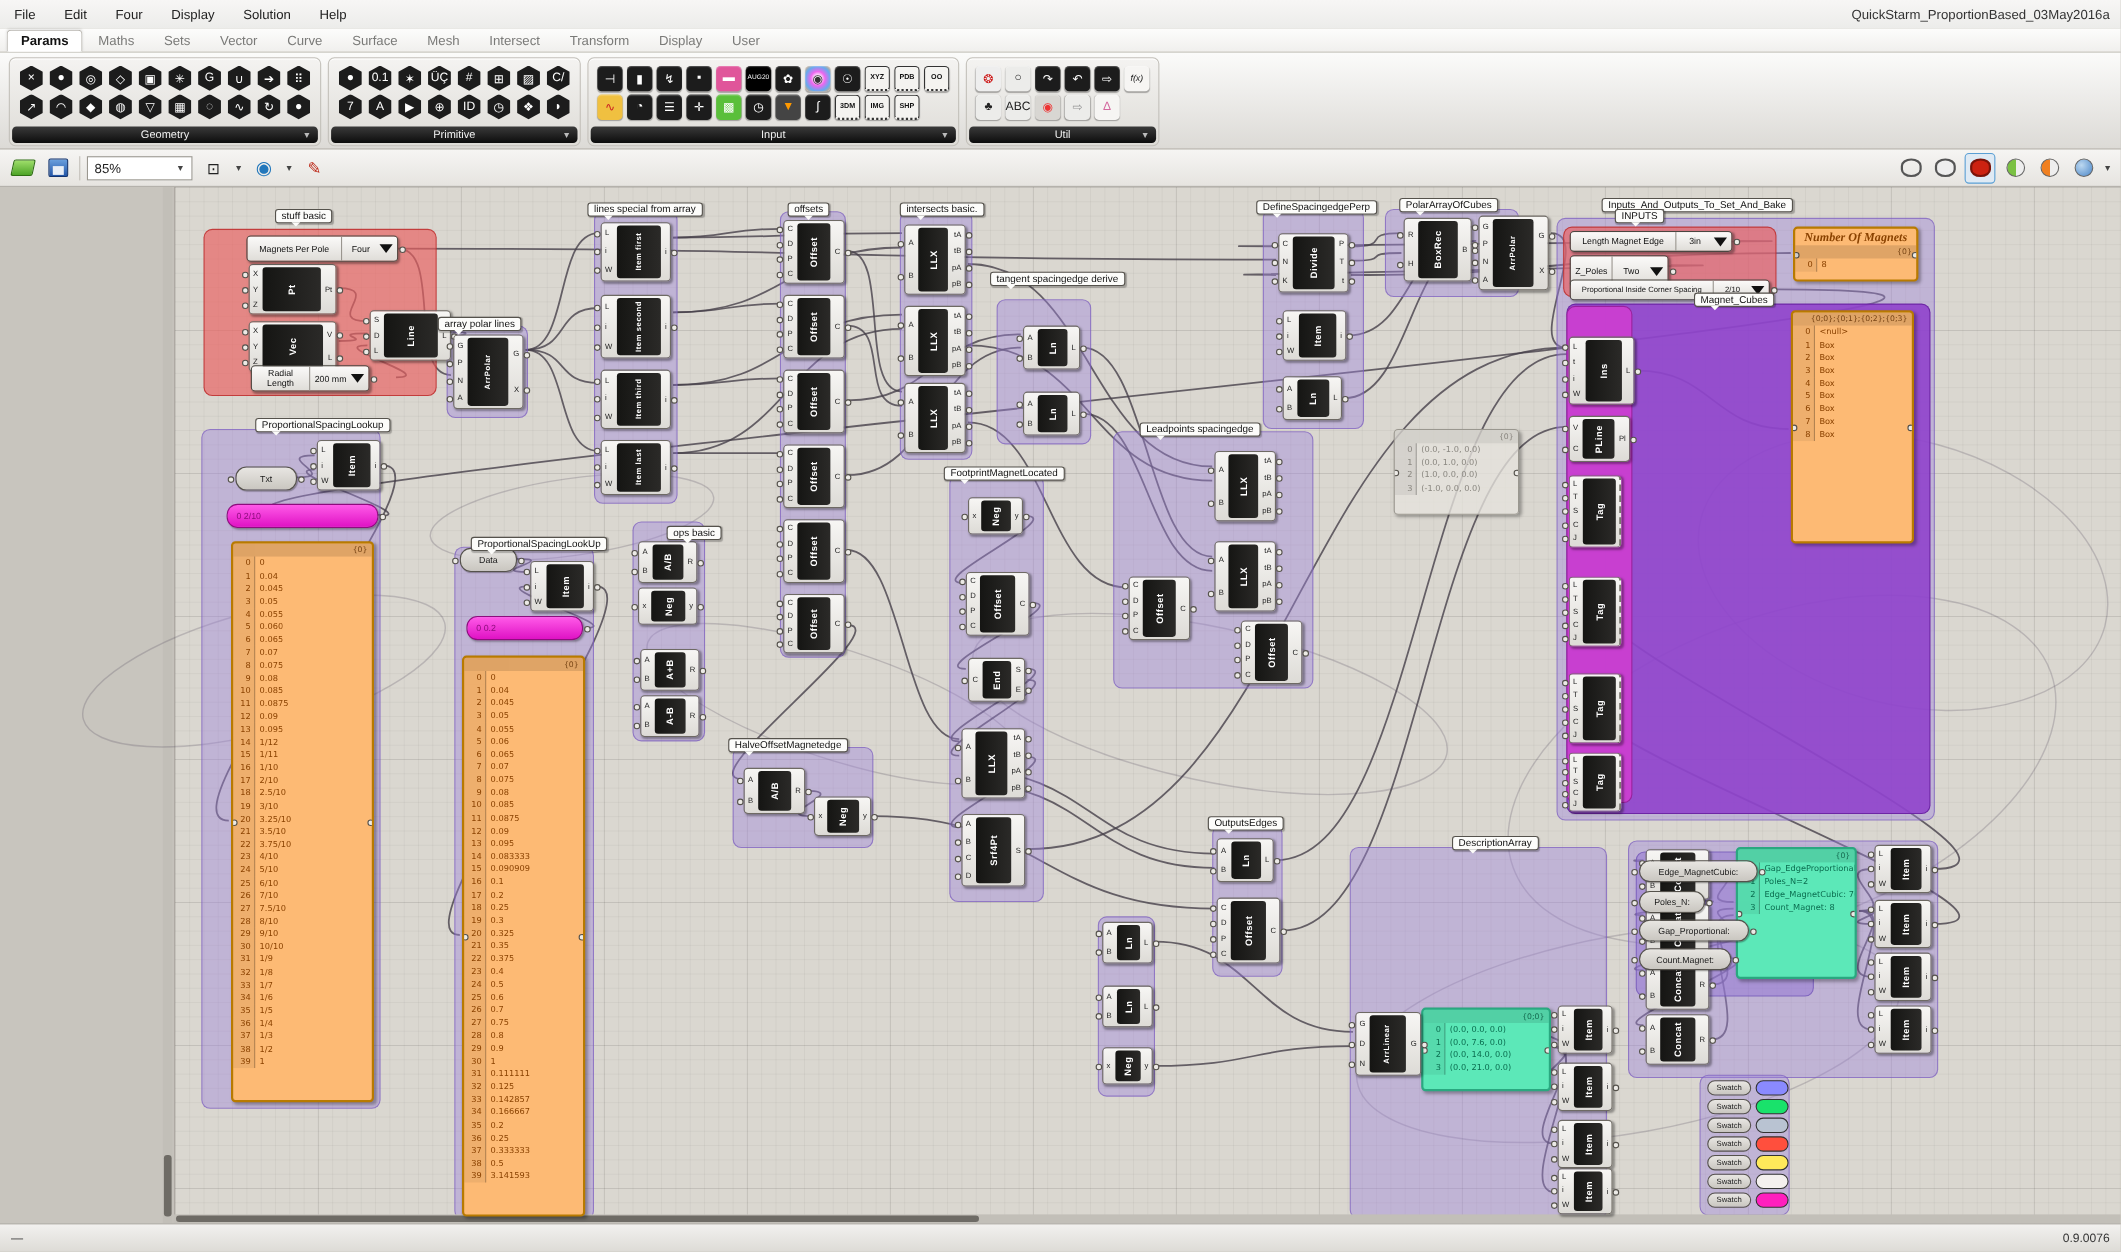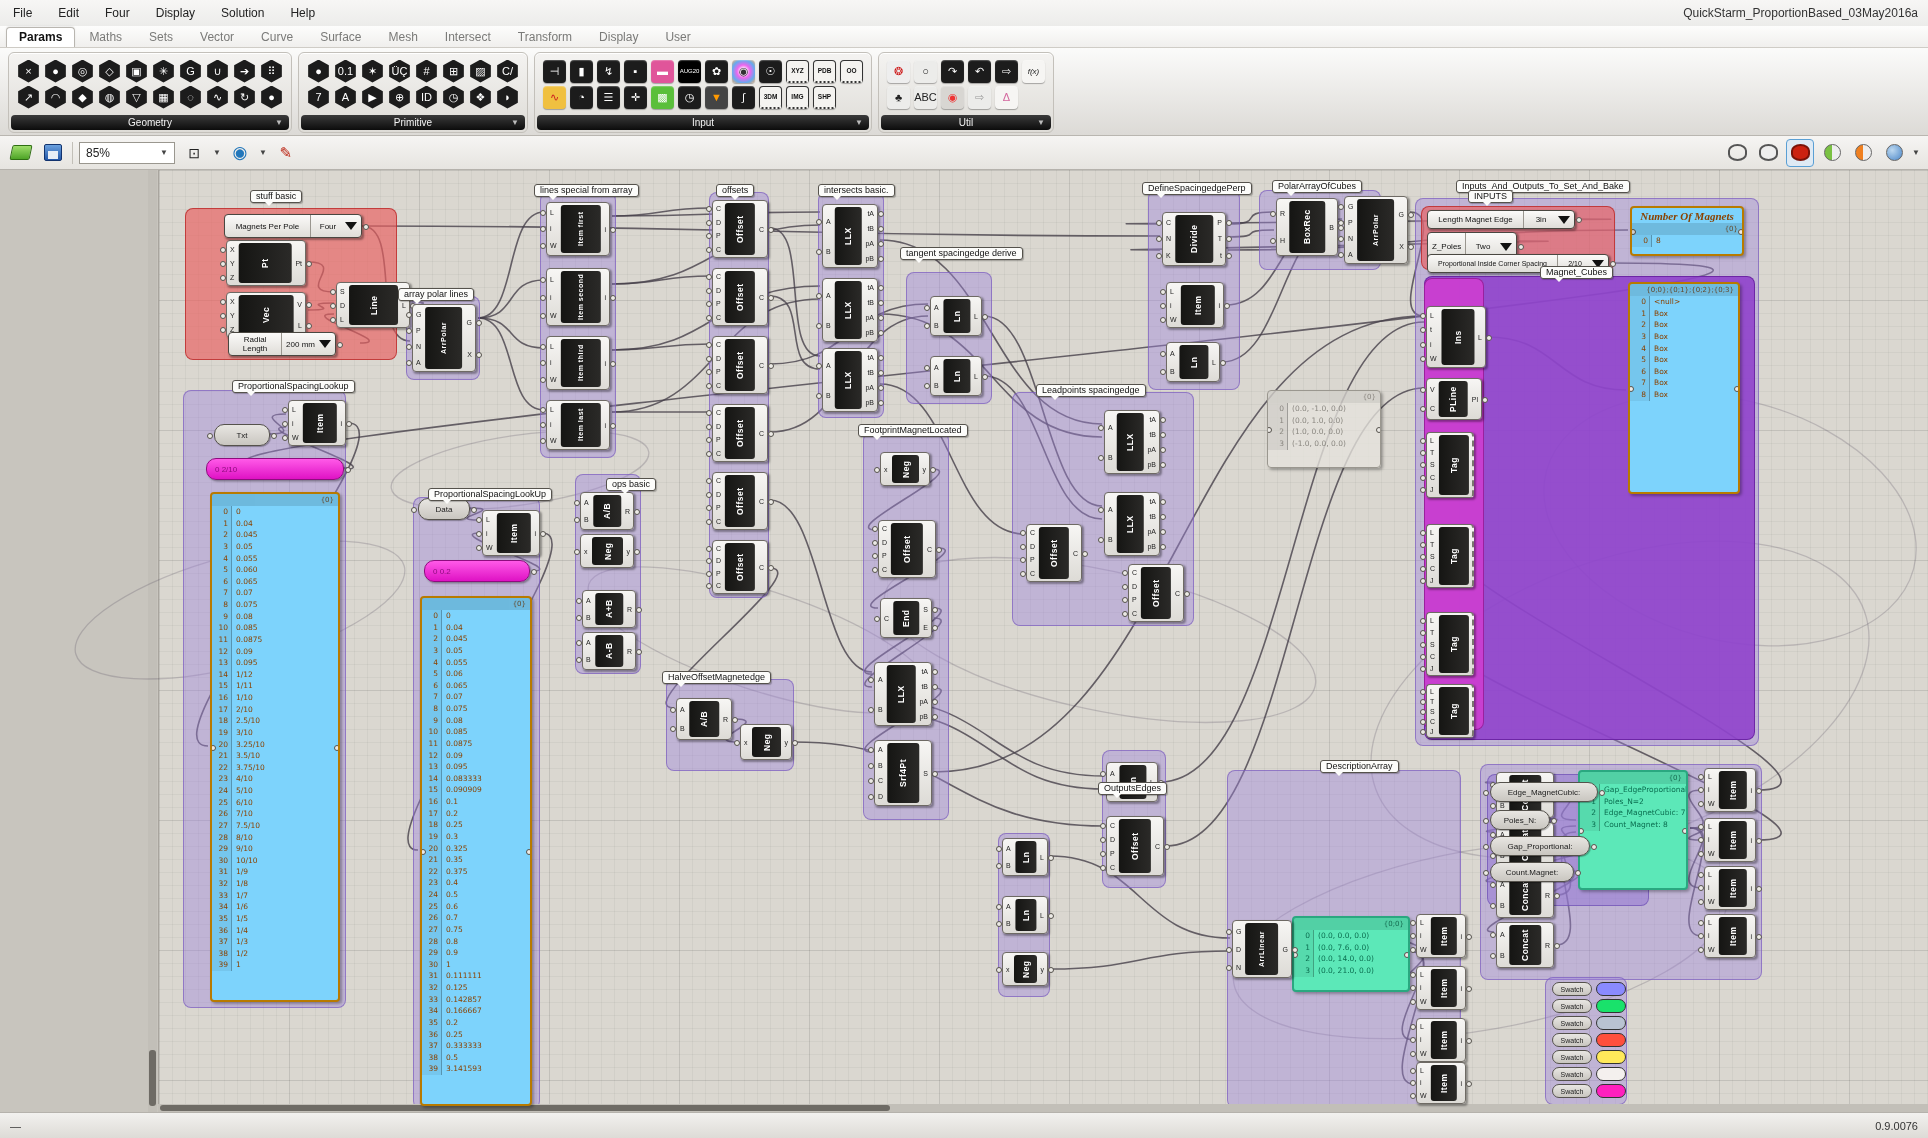--- a/index.html
+++ b/index.html
@@ -116,21 +116,21 @@
     padding:0 4px;opacity:.85;}
   .panel .ptitle{font-family:"Liberation Serif",serif;font-style:italic;font-weight:bold;font-size:11px;
     text-align:center;padding:2px 0 1px;}
   .panel .prow{display:flex;font-size:7.5px;line-height:1.55;}
   .panel .pidx{width:16px;text-align:right;padding-right:3px;border-right:1px solid rgba(0,0,0,.25);
     background:rgba(0,0,0,.06);flex:0 0 auto;}
   .panel .pval{padding-left:4px;white-space:nowrap;overflow:hidden;}
   .panel:before,.panel:after{content:'';position:absolute;top:50%;margin-top:-2.5px;width:4px;height:4px;
     border-radius:50%;background:#eceae6;border:1px solid #55524c;}
   .panel:before{left:-2px;} .panel:after{right:-2px;}
-  .panel.orange{background:#7dd3fc;border:2px solid #b87a00;color:#8a4200;}
+  .panel.orange{background:#fdba74;border:2px solid #b87a00;color:#8a4200;}
   .panel.orange .phead{background:rgba(0,0,0,.14);color:#5e2e00;}
   .panel.teal{background:#5ce8b8;border:2px solid #2aa880;color:#0b6e50;}
   .panel.teal .phead{background:rgba(0,0,0,.12);color:#07523c;}
   .panel.grey{background:rgba(230,227,221,.78);border:1px solid #9a978f;color:#8a8780;}
   .panel.grey .phead{background:rgba(0,0,0,.08);color:#77746d;}
   
   .swrow{position:absolute;display:flex;align-items:center;gap:4px;z-index:30;}
   .swrow .swl{width:38px;height:12px;border-radius:7px;border:1px solid #55524c;
     background:linear-gradient(#e8e6e2,#c9c6c0);font-size:7px;display:flex;align-items:center;justify-content:center;color:#222;}
   .swrow .swc{width:28px;height:12px;border-radius:7px;border:1px solid #333;}
@@ -436,21 +436,21 @@
       <div class="gtag" style="left: 1036px; top: 214px;">Leadpoints spacingedge</div>
       <div class="ggroup" style="left: 863px; top: 262px; width: 86px; height: 388px; background: rgba(158, 132, 220, 0.42); border: 1px solid rgba(118, 88, 188, 0.65);"></div>
       <div class="gtag" style="left: 858px; top: 254px;">FootprintMagnetLocated</div>
       <div class="ggroup" style="left: 666px; top: 509px; width: 128px; height: 92px; background: rgba(158, 132, 220, 0.42); border: 1px solid rgba(118, 88, 188, 0.65);"></div>
       <div class="gtag" style="left: 662px; top: 501px;">HalveOffsetMagnetedge</div>
       <div class="ggroup" style="left: 1148px; top: 20px; width: 92px; height: 200px; background: rgba(158, 132, 220, 0.42); border: 1px solid rgba(118, 88, 188, 0.65);"></div>
       <div class="gtag" style="left: 1142px; top: 12px;">DefineSpacingedgePerp</div>
       <div class="ggroup" style="left: 1259px; top: 20px; width: 122px; height: 80px; background: rgba(158, 132, 220, 0.42); border: 1px solid rgba(118, 88, 188, 0.65);"></div>
       <div class="gtag" style="left: 1272px; top: 10px;">PolarArrayOfCubes</div>
       <div class="ggroup" style="left: 1102px; top: 580px; width: 64px; height: 138px; background: rgba(158, 132, 220, 0.42); border: 1px solid rgba(118, 88, 188, 0.65);"></div>
-      <div class="gtag" style="left: 1098px; top: 572px; margin-top: 40px;">OutputsEdges</div>
+      <div class="gtag" style="left: 1098px; top: 572px;">OutputsEdges</div>
       <div class="ggroup" style="left: 998px; top: 663px; width: 52px; height: 164px; background: rgba(158, 132, 220, 0.42); border: 1px solid rgba(118, 88, 188, 0.65);"></div>
       <div class="ggroup" style="left: 1415px; top: 28px; width: 344px; height: 548px; background: rgba(158, 132, 220, 0.42); border: 1px solid rgba(118, 88, 188, 0.65);"></div>
       <div class="gtag" style="left: 1456px; top: 10px;">Inputs_And_Outputs_To_Set_And_Bake</div>
       <div class="ggroup" style="left: 1421px; top: 36px; width: 194px; height: 64px; background: rgba(233, 94, 94, 0.66); border: 1px solid rgba(186, 42, 42, 0.8);"></div>
       <div class="gtag" style="left: 1468px; top: 20px;">INPUTS</div>
       <div class="ggroup" style="left: 1424px; top: 106px; width: 331px; height: 464px; background: rgba(142, 64, 204, 0.88); border: 1px solid rgba(104, 34, 160, 0.9);"></div>
       <div class="gtag" style="left: 1540px; top: 96px;">Magnet_Cubes</div>
       <div class="ggroup" style="left: 1424px; top: 108px; width: 60px; height: 452px; background: rgba(205, 62, 208, 0.9); border: 1px solid rgba(150, 30, 152, 0.9);"></div>
       <div class="ggroup" style="left: 1227px; top: 600px; width: 234px; height: 338px; background: rgba(158, 132, 220, 0.42); border: 1px solid rgba(118, 88, 188, 0.65);"></div>
       <div class="gtag" style="left: 1320px; top: 590px;">DescriptionArray</div>

